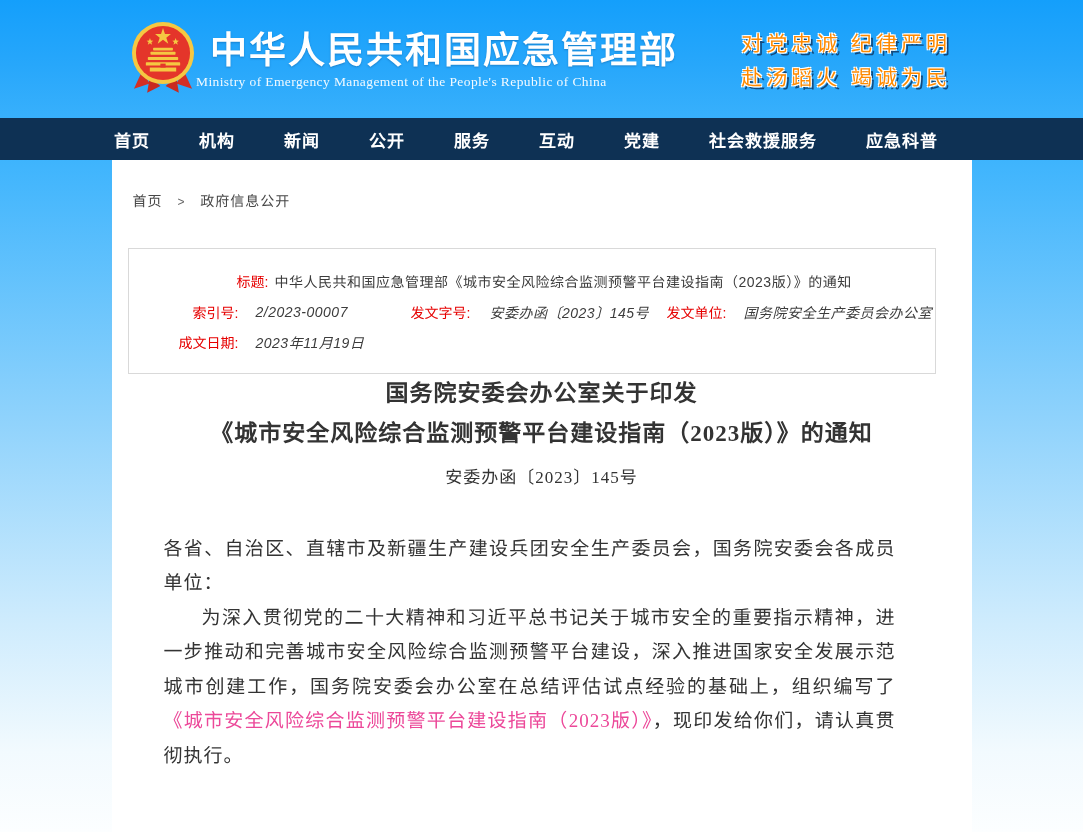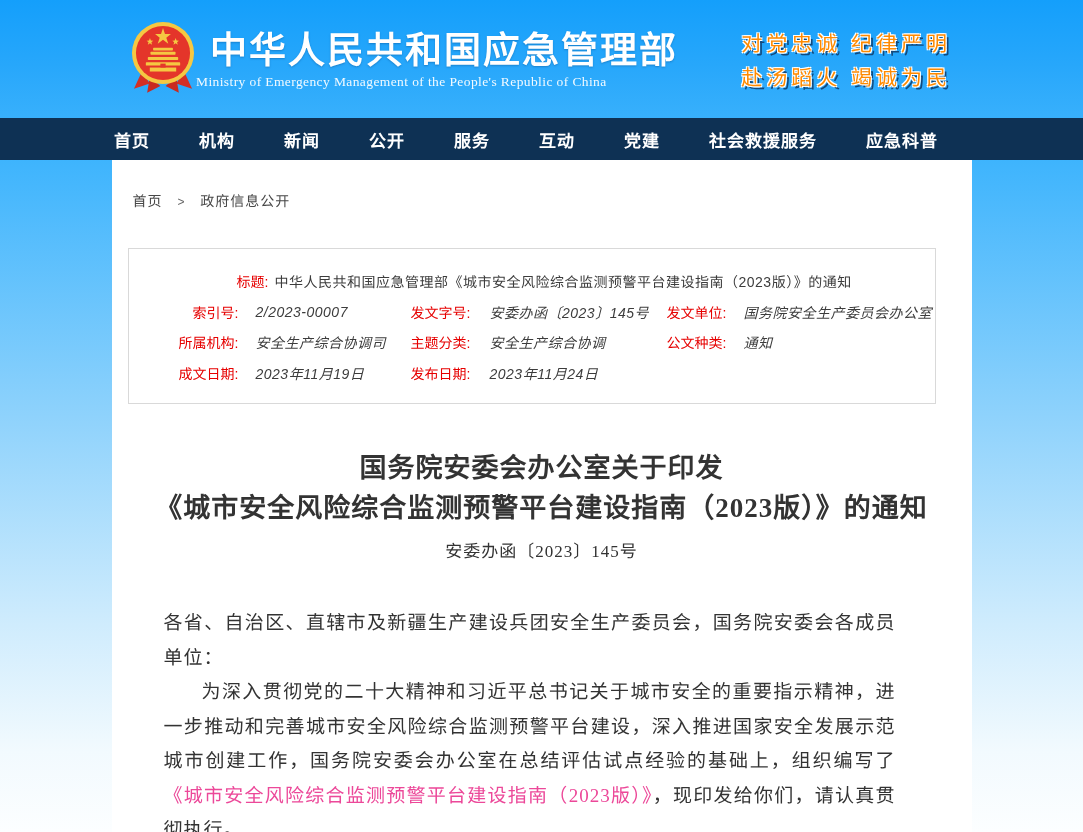--- a/index.html
+++ b/index.html
@@ -36,21 +36,21 @@
   .cell { display:flex; align-items:center; }
   .cell .meta-value { margin-left:17px;font-style:italic; }
   .row-title .meta-label { width:124px; }
   .row-title .meta-value { margin-left:6px; }
   .c1 { width:266px; } .c1 .meta-label { width:94px; }
   .c2 { width:254px;align-items:center; } .c2 .meta-label { width:62px; text-align:left; }
   .c3 { flex:1; }     .c3 .meta-label { width:62px; text-align:right; }
 
   
   .doc { font-family:"Liberation Serif","DejaVu Serif",serif; color:#333; }
-  .doc-title { margin-top:44px; text-align:center; font-size:27px; font-weight:bold; line-height:40px; letter-spacing:1px; }
+  .doc-title { text-align:center; font-size:23px; font-weight:bold; line-height:40px; letter-spacing:1px; }
   .doc-number { margin-top:9px; text-align:center; font-size:17px; color:#333; letter-spacing:1px; }
   .doc-text { width:732px; margin:44px 0 0 52px; font-size:19px; line-height:34.5px; letter-spacing:1px; text-align:justify; }
   .doc-text p.indent { text-indent:2em; }
   .doc-link { color:#ec4899; text-decoration:none; cursor:pointer; }
 </style>
 </head>
 <body>
 
 <div class="page">
 
@@ -117,40 +117,22 @@
             <span class="meta-label">发文字号:</span>
             <span class="meta-value">安委办函〔2023〕145号</span>
           </span>
           <span class="cell c3">
             <span class="meta-label">发文单位:</span>
             <span class="meta-value">国务院安全生产委员会办公室</span>
           </span>
         </div>
         <div class="meta-row">
           <span class="cell c1">
-            <span class="meta-label lbl-r">所属机构:</span>
-            <span class="meta-value">安全生产综合协调司</span>
-          </span>
-          <span class="cell c2">
-            <span class="meta-label">主题分类:</span>
-            <span class="meta-value">安全生产综合协调</span>
-          </span>
-          <span class="cell c3">
-            <span class="meta-label">公文种类:</span>
-            <span class="meta-value">通知</span>
-          </span>
-        </div>
-        <div class="meta-row">
-          <span class="cell c1">
             <span class="meta-label lbl-r">成文日期:</span>
             <span class="meta-value">2023年11月19日</span>
-          </span>
-          <span class="cell c2">
-            <span class="meta-label">发布日期:</span>
-            <span class="meta-value">2023年11月24日</span>
           </span>
           <span class="cell c3"></span>
         </div>
       </div>
 
       <div class="doc">
         <div class="doc-title">
           <div>国务院安委会办公室关于印发</div>
           <div>《城市安全风险综合监测预警平台建设指南（2023版）》的通知</div>
         </div>

